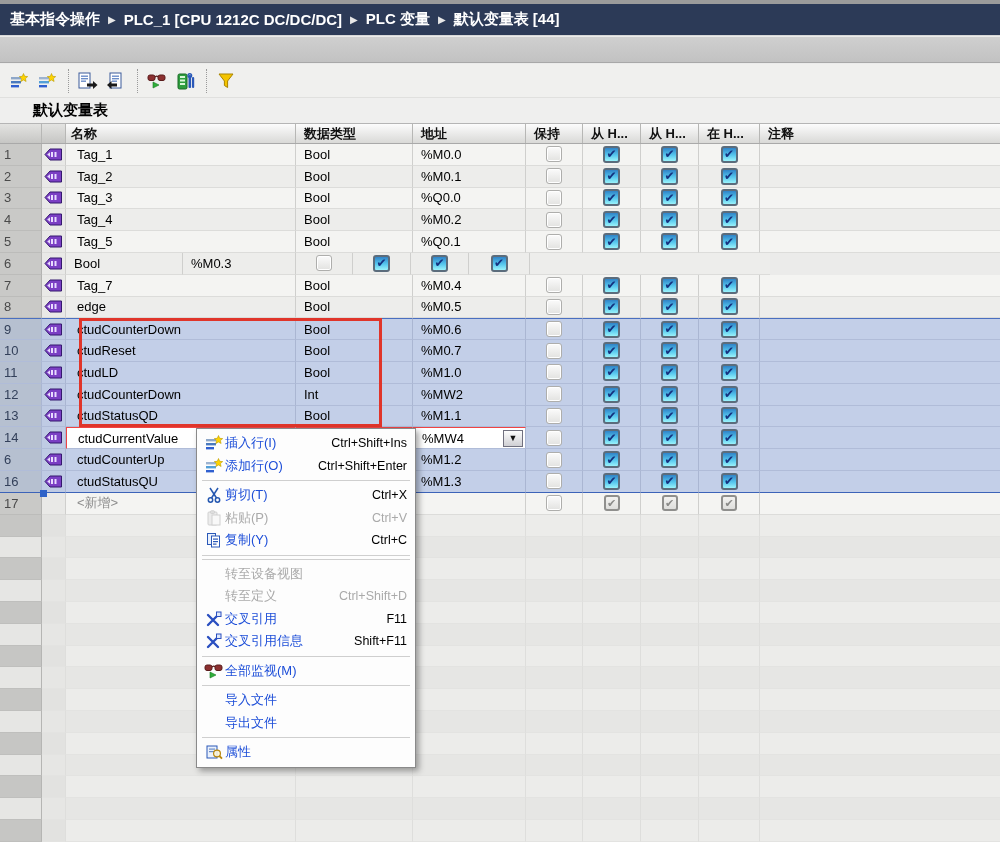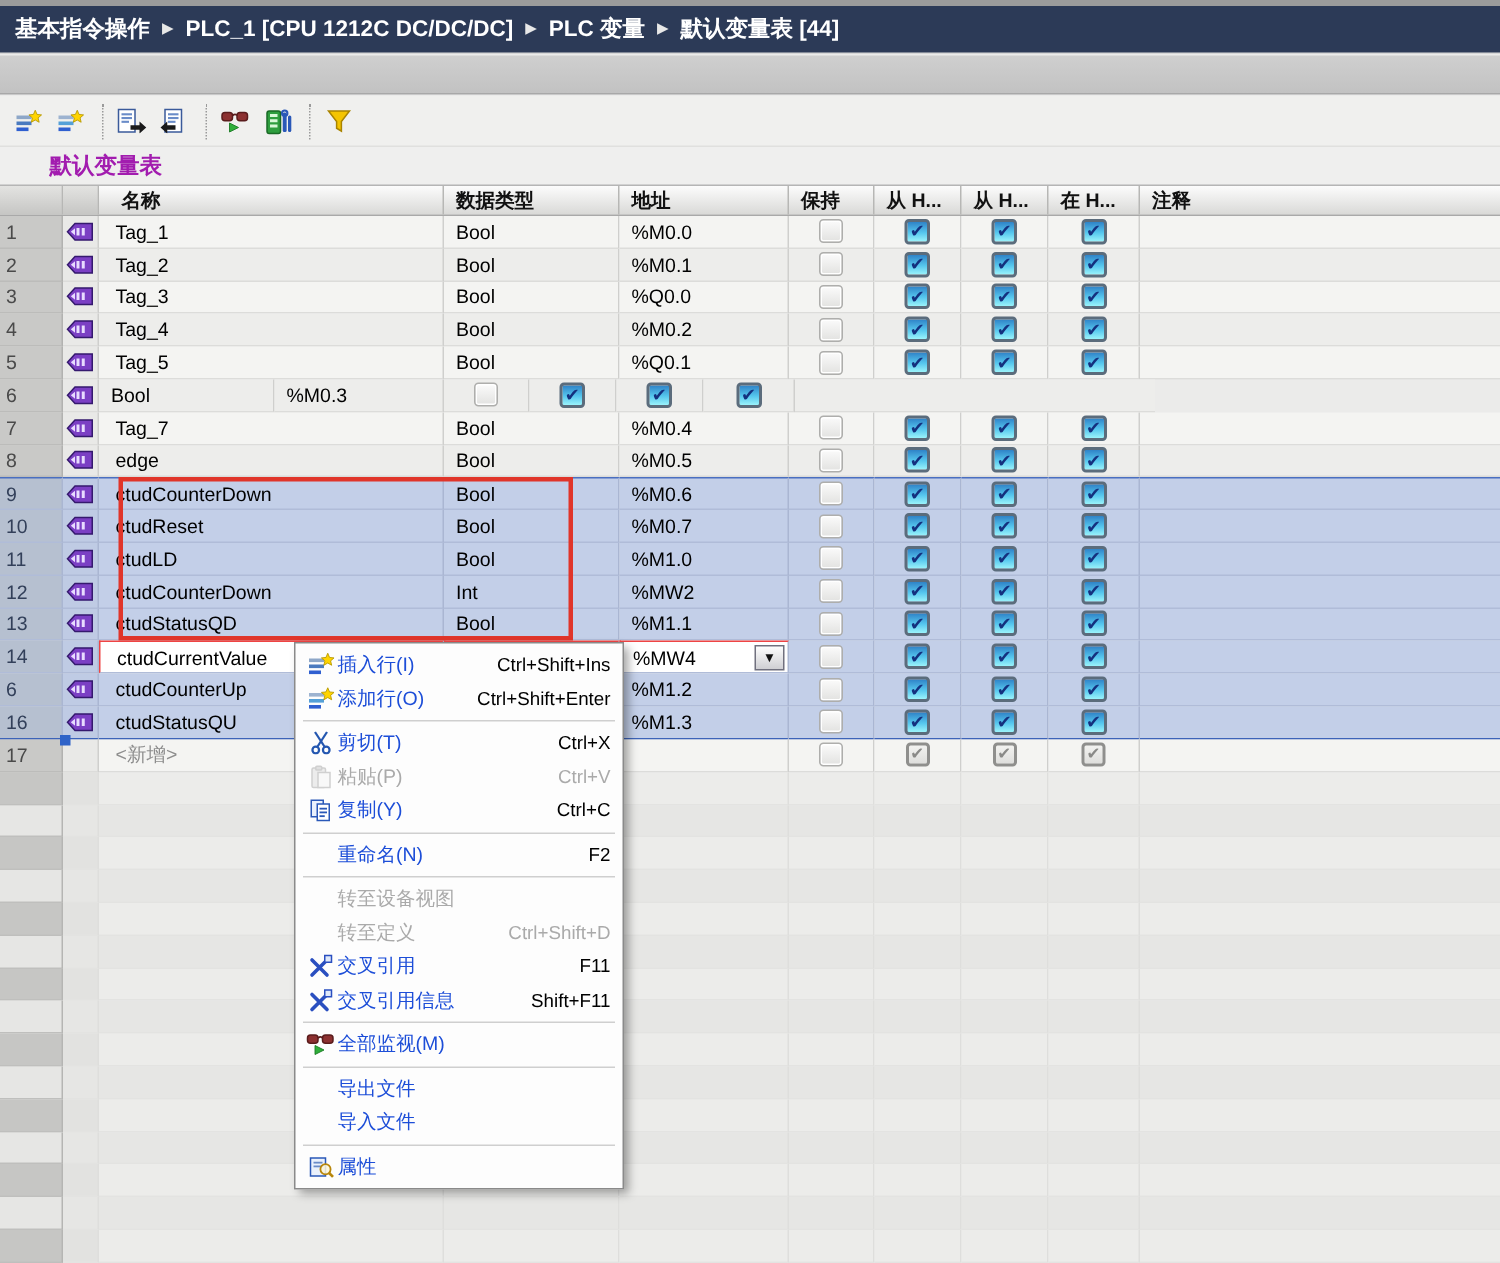--- a/index.html
+++ b/index.html
@@ -19,34 +19,34 @@
   
   .toolbar { position:absolute; left:0; top:64px; width:1000px; height:34px;
     background:#f0f0ee; display:flex; align-items:center; padding-left:6px; border-bottom:1px solid #e0e0de; }
   .tb-btn { width:26px; height:26px; border:1px solid transparent; background:transparent;
     display:flex; align-items:center; justify-content:center; margin-right:2px; cursor:pointer; }
   .tb-sep { width:1px; height:24px; border-left:1px dotted #9a9a9a; margin:0 6px; }
   .tb-btn svg { display:block; }
 
   
   .title-row { position:absolute; left:0; top:98px; width:1000px; height:25px; background:#efefee; }
-  .table-title { position:absolute; left:33px; top:3px; font-size:15px; font-weight:bold; color:#a21caf; }
+  .table-title { position:absolute; left:33px; top:3px; font-size:15px; font-weight:bold; color:#000000; }
 
   
   .grid { display:flex; }
   .c-num  { width:42px; }  .c-icon { width:24px; }  .c-name { width:230px; }
   .c-type { width:117px; } .c-addr { width:113px; } .c-ret  { width:57px; }
   .c-h1   { width:58px; }  .c-h2   { width:58px; }  .c-h3   { width:61px; } .c-com { width:240px; }
 
   .thead { position:absolute; left:0; top:123px; width:1000px; height:21px;
     background:linear-gradient(#fcfcfc,#d9d9d7); border-top:1px solid #b5b5b5; border-bottom:1px solid #a9a9a9;
     font-size:13px; font-weight:bold; color:#111; }
   .thead > div { border-right:1px solid #b7b7b5; display:flex; align-items:center; padding-left:8px; height:100%; }
   .thead .c-num, .thead .c-icon { background:linear-gradient(#e3e3e1,#c6c6c4); }
-  .thead .c-name { padding-left:15px; }
+  .thead .c-name { padding-left:5px; }
 
   .tbody { position:absolute; left:0; top:144px; width:1000px; }
   .row { height:21.8px; font-size:13px; color:#000; }
   .row > div { height:100%; display:flex; align-items:center; border-right:1px solid #cfcfcd; border-bottom:1px solid #dcdcda; }
   .row .c-num { background:#c9c9c7; color:#4a4a4a; padding-left:4px; border-right:1px solid #b2b2b0; border-bottom:1px solid #bcbcba; }
   .row .c-icon { background:#e9e9e7; justify-content:center; }
   .row .c-name { padding-left:11px; }
   .row .c-type { padding-left:8px; }
   .row .c-addr { padding-left:8px; }
   .row .c-ret, .row .c-h1, .row .c-h2, .row .c-h3 { justify-content:center; }
@@ -949,25 +949,20 @@
           <rect x="5.5" y="4" width="8" height="11" fill="#ffffff" stroke="#2a58b8"></rect>
           <rect x="7" y="6.5" width="5" height="1.2" fill="#2a58b8"></rect>
           <rect x="7" y="9" width="5" height="1.2" fill="#2a58b8"></rect>
           <rect x="7" y="11.5" width="3.5" height="1.2" fill="#2a58b8"></rect>
         </svg>
       </span>
       <span class="mi-label">复制(Y)</span>
       <span class="mi-shortcut">Ctrl+C</span>
     </div>
     <div class="mi-sep"></div>
-    <div class="mi">
-      <span class="mi-icon"></span>
-      <span class="mi-label">重命名(N)</span>
-      <span class="mi-shortcut">F2</span>
-    </div>
     <div class="mi-sep"></div>
     <div class="mi disabled">
       <span class="mi-icon" style="opacity: 0.45;"></span>
       <span class="mi-label">转至设备视图</span>
       <span class="mi-shortcut"></span>
     </div>
     <div class="mi disabled">
       <span class="mi-icon" style="opacity: 0.45;"></span>
       <span class="mi-label">转至定义</span>
       <span class="mi-shortcut">Ctrl+Shift+D</span>
@@ -1001,26 +996,26 @@
           <path d="M8 4 q2,-1.6 3,0" fill="none" stroke="#5a1c1c" stroke-width="1.2"></path>
           <polygon points="6,9 12,12 6,15" fill="#2fae3a" stroke="#1a7a22" stroke-width="0.6"></polygon>
         </svg>
       </span>
       <span class="mi-label">全部监视(M)</span>
       <span class="mi-shortcut"></span>
     </div>
     <div class="mi-sep"></div>
     <div class="mi">
       <span class="mi-icon"></span>
-      <span class="mi-label">导出文件</span>
+      <span class="mi-label">导入文件</span>
       <span class="mi-shortcut"></span>
     </div>
     <div class="mi">
       <span class="mi-icon"></span>
-      <span class="mi-label">导入文件</span>
+      <span class="mi-label">导出文件</span>
       <span class="mi-shortcut"></span>
     </div>
     <div class="mi-sep"></div>
     <div class="mi">
       <span class="mi-icon">
         <svg width="17" height="16" viewBox="0 0 17 16">
           <rect x="1" y="2" width="10" height="12" fill="#eaf1fc" stroke="#2a58b8"></rect>
           <rect x="3" y="4.5" width="6" height="1.2" fill="#6a8cc8"></rect>
           <rect x="3" y="7" width="6" height="1.2" fill="#6a8cc8"></rect>
           <circle cx="11" cy="9.5" r="3.4" fill="#fdf6d8" fill-opacity="0.85" stroke="#b8860b" stroke-width="1.2"></circle>

